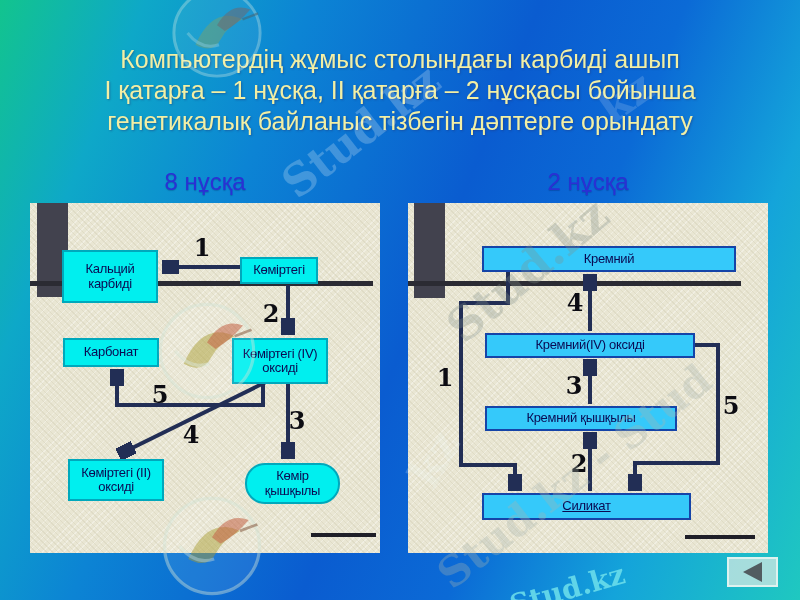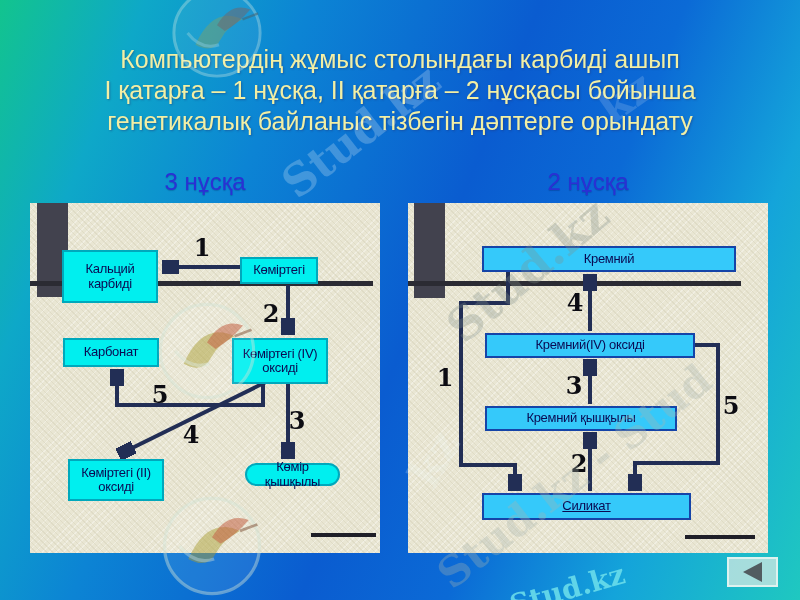--- a/index.html
+++ b/index.html
@@ -83,21 +83,21 @@
 <body>
 
 <div class="slide">
 
   <div class="title">
     <div>Компьютердің жұмыс столындағы карбиді ашып</div>
     <div>І қатарға – 1 нұсқа, ІІ қатарға – 2 нұсқасы бойынша</div>
     <div>генетикалық байланыс тізбегін дәптерге орындату</div>
   </div>
 
-  <div class="variant-label variant-left">3 нұсқа</div>
+  <div class="variant-label variant-left">8 нұсқа</div>
   <div class="variant-label variant-right">2 нұсқа</div>
 
   <div class="panel panel-left">
     <div class="vbar" style="left:7px; top:0; width:31px; height:94px;"></div>
     <div class="hline" style="left:0; top:78px; width:343px; height:5px;"></div>
     <div class="sline" style="left:281px; top:330px; width:65px; height:4px;"></div>
 
     <svg class="arrows" width="350" height="350" viewBox="0 0 350 350">
       <defs>
         <marker id="ahL" markerWidth="4.2" markerHeight="3.4" refX="3.2" refY="1.7" orient="auto">
@@ -109,21 +109,21 @@
       <path d="M258,181 V252" marker-end="url(#ahL)"></path>
       <path d="M240,177 L92,250" marker-end="url(#ahL)"></path>
       <path d="M233,181 V202 H87 V170" marker-end="url(#ahL)"></path>
     </svg>
 
     <div class="box box-cyan" style="left:32px;  top:47px;  width:96px; height:53px;">Кальций карбиді</div>
     <div class="box box-cyan" style="left:210px; top:54px;  width:78px; height:27px;">Көміртегі</div>
     <div class="box box-cyan" style="left:33px;  top:135px; width:96px; height:29px;">Карбонат</div>
     <div class="box box-cyan" style="left:38px;  top:256px; width:96px; height:42px;">Көміртегі (II) оксиді</div>
     <div class="box box-cyan" style="left:202px; top:135px; width:96px; height:46px;">Көміртегі (IV) оксиді</div>
-    <div class="box box-cyan" style="left:215px; top:260px; width:95px; height:23px;border-radius:20px;">Көмір қышқылы</div>
+    <div class="box box-cyan" style="left:215px; top:260px; width:95px; height:41px;border-radius:20px;">Көмір қышқылы</div>
 
     <span class="num" style="left:172px; top:44px;">1</span>
     <span class="num" style="left:241px; top:110px;">2</span>
     <span class="num" style="left:267px; top:217px;">3</span>
     <span class="num" style="left:161px; top:231px;">4</span>
     <span class="num" style="left:130px; top:191px;">5</span>
   </div>
 
   <div class="panel panel-right">
     <div class="vbar" style="left:6px; top:0; width:31px; height:95px;"></div>

